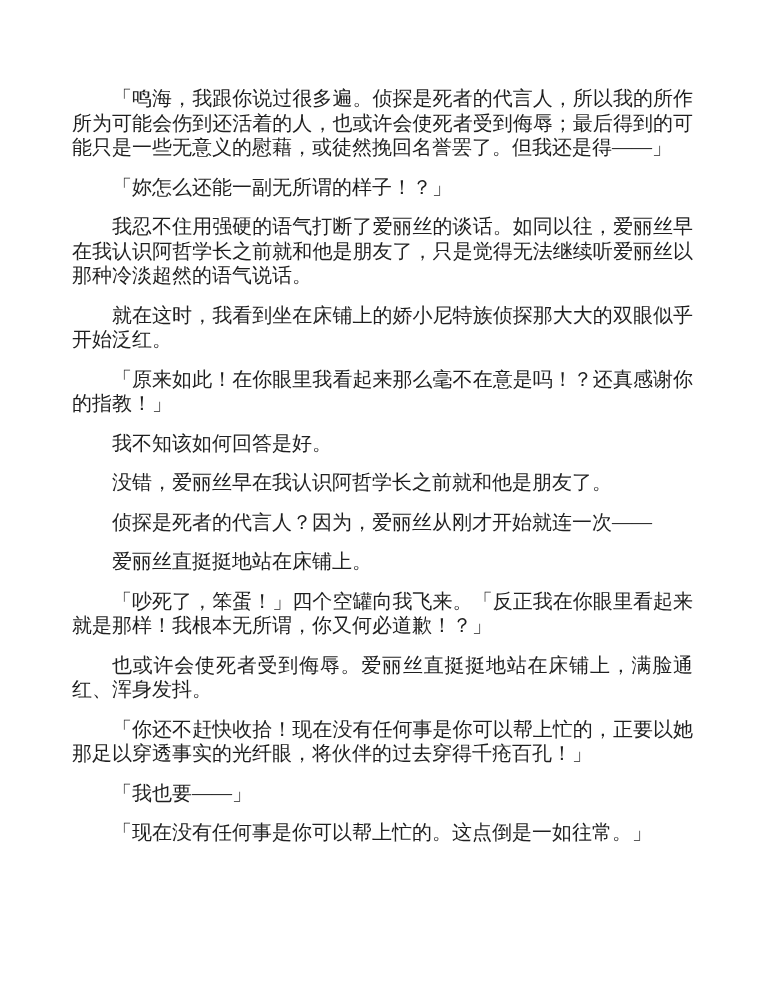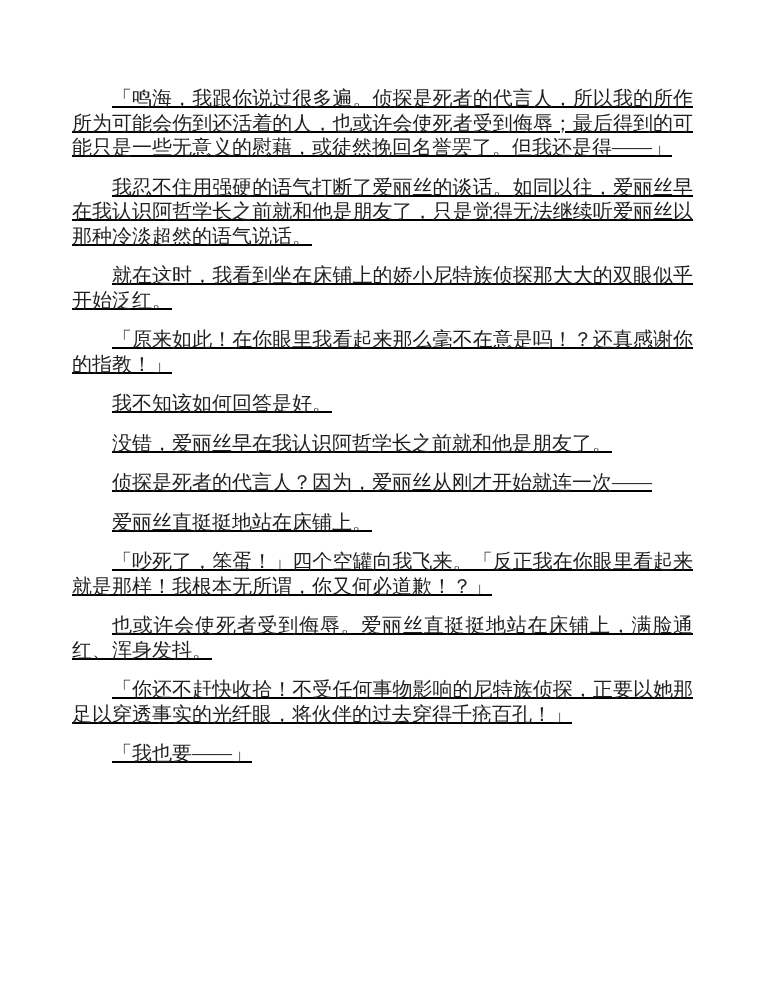--- a/index.html
+++ b/index.html
@@ -11,44 +11,45 @@
     width: 765px;
     height: 990px;
     overflow: hidden;
   }
   .page {
     box-sizing: border-box;
     width: 765px;
     height: 990px;
     padding: 86px 72px 24px 72px;
     background: #ffffff;
-    text-decoration: underline;
   }
   .page p {
     margin: 0 0 15px 0;
     font-family: "Liberation Serif", "DejaVu Serif", serif;
     font-size: 20px;
     line-height: 24.5px;
     color: #1f1f1f;
     text-indent: 2em;
     text-align: justify;
     text-justify: inter-ideograph;
     letter-spacing: 0;
     word-break: break-all;
   }
 </style>
 </head>
 <body>
 
 <div class="page">
   <p>「鸣海，我跟你说过很多遍。侦探是死者的代言人，所以我的所作所为可能会伤到还活着的人，也或许会使死者受到侮辱；最后得到的可能只是一些无意义的慰藉，或徒然挽回名誉罢了。但我还是得——」</p>
+  <p>「妳怎么还能一副无所谓的样子！？」</p>
   <p>我忍不住用强硬的语气打断了爱丽丝的谈话。如同以往，爱丽丝早在我认识阿哲学长之前就和他是朋友了，只是觉得无法继续听爱丽丝以那种冷淡超然的语气说话。</p>
   <p>就在这时，我看到坐在床铺上的娇小尼特族侦探那大大的双眼似乎开始泛红。</p>
   <p>「原来如此！在你眼里我看起来那么毫不在意是吗！？还真感谢你的指教！」</p>
   <p>我不知该如何回答是好。</p>
   <p>没错，爱丽丝早在我认识阿哲学长之前就和他是朋友了。</p>
   <p>侦探是死者的代言人？因为，爱丽丝从刚才开始就连一次——</p>
   <p>爱丽丝直挺挺地站在床铺上。</p>
   <p>「吵死了，笨蛋！」四个空罐向我飞来。「反正我在你眼里看起来就是那样！我根本无所谓，你又何必道歉！？」</p>
   <p>也或许会使死者受到侮辱。爱丽丝直挺挺地站在床铺上，满脸通红、浑身发抖。</p>
-  <p>「你还不赶快收拾！不受任何事物影响的尼特族侦探，正要以她那足以穿透事实的光纤眼，将伙伴的过去穿得千疮百孔！」</p>
+  <p>「你还不赶快收拾！现在没有任何事是你可以帮上忙的，正要以她那足以穿透事实的光纤眼，将伙伴的过去穿得千疮百孔！」</p>
   <p>「我也要——」</p>
+  <p>「现在没有任何事是你可以帮上忙的。这点倒是一如往常。」</p>
 </div>
 
 </body></html>

